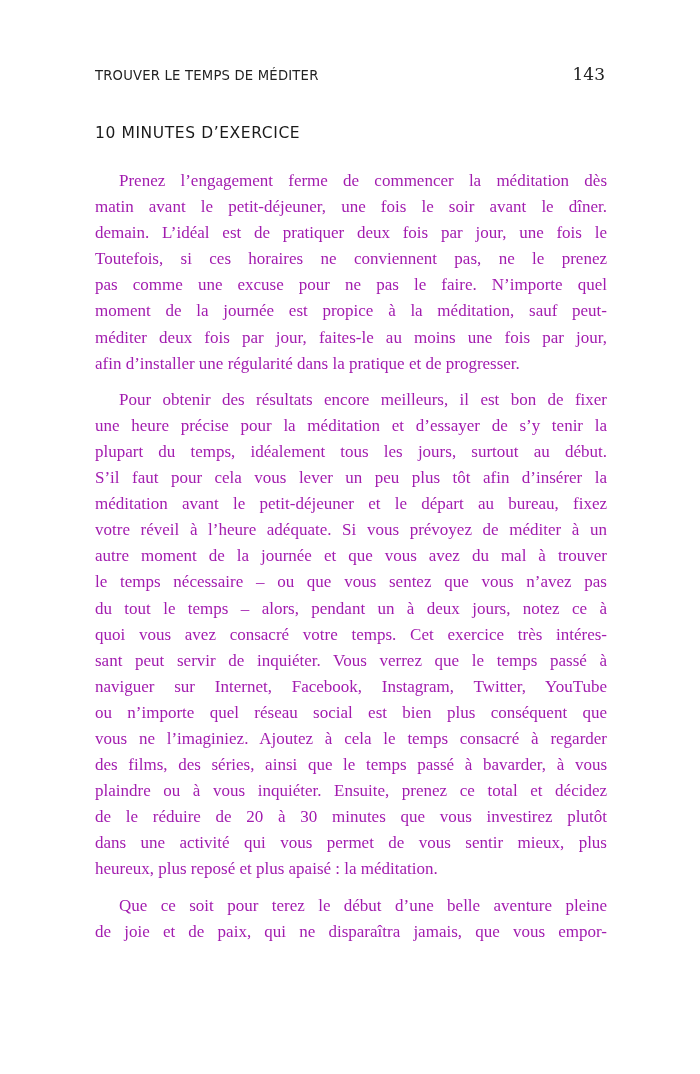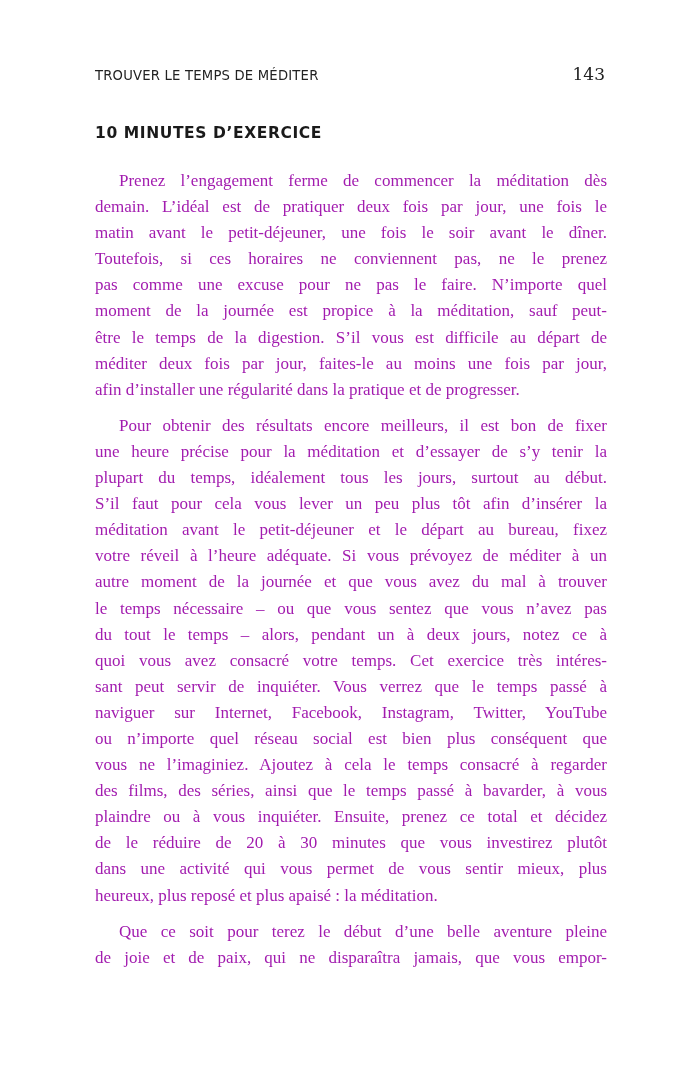--- a/index.html
+++ b/index.html
@@ -36,21 +36,21 @@
     }
     .section-heading {
       position: absolute;
       left: 95px;
       top: 124px;
       font-family: "DejaVu Sans", sans-serif;
       font-size: 15.5px;
       letter-spacing: 0.6px;
       color: #1a1a1a;
       margin: 0;
-      font-weight: bold;
+      font-weight: normal;
     }
     .body-text {
       position: absolute;
       left: 95px;
       width: 512px;
       top: 168px;
       font-family: "Liberation Serif", serif;
       font-size: 17px;
       line-height: 26.1px;
       color: #a21caf;
@@ -81,26 +81,25 @@
 <div class="running-head">
   <span class="running-title">TROUVER LE TEMPS DE MÉDITER</span>
   <span class="page-number">143</span>
 </div>
 
 <h2 class="section-heading">10 MINUTES D’EXERCICE</h2>
 
 <div class="body-text">
   <p style="text-indent: 0px;">
       <span class="line first">Prenez l’engagement ferme de commencer la méditation dès</span>
+      <span class="line">matin avant le petit-déjeuner, une fois le soir avant le dîner.</span>
       <span class="line">demain. L’idéal est de pratiquer deux fois par jour, une fois le</span>
-      <span class="line">matin avant le petit-déjeuner, une fois le soir avant le dîner.</span>
       <span class="line">Toutefois, si ces horaires ne conviennent pas, ne le prenez</span>
       <span class="line">pas comme une excuse pour ne pas le faire. N’importe quel</span>
       <span class="line">moment de la journée est propice à la méditation, sauf peut-</span>
-      <span class="line">être le temps de la digestion. S’il vous est difficile au départ de</span>
       <span class="line">méditer deux fois par jour, faites-le au moins une fois par jour,</span>
       <span class="line last">afin d’installer une régularité dans la pratique et de progresser.</span>
     </p>
   <p style="text-indent: 0px;">
       <span class="line first">Pour obtenir des résultats encore meilleurs, il est bon de fixer</span>
       <span class="line">une heure précise pour la méditation et d’essayer de s’y tenir la</span>
       <span class="line">plupart du temps, idéalement tous les jours, surtout au début.</span>
       <span class="line">S’il faut pour cela vous lever un peu plus tôt afin d’insérer la</span>
       <span class="line">méditation avant le petit-déjeuner et le départ au bureau, fixez</span>
       <span class="line">votre réveil à l’heure adéquate. Si vous prévoyez de méditer à un</span>

